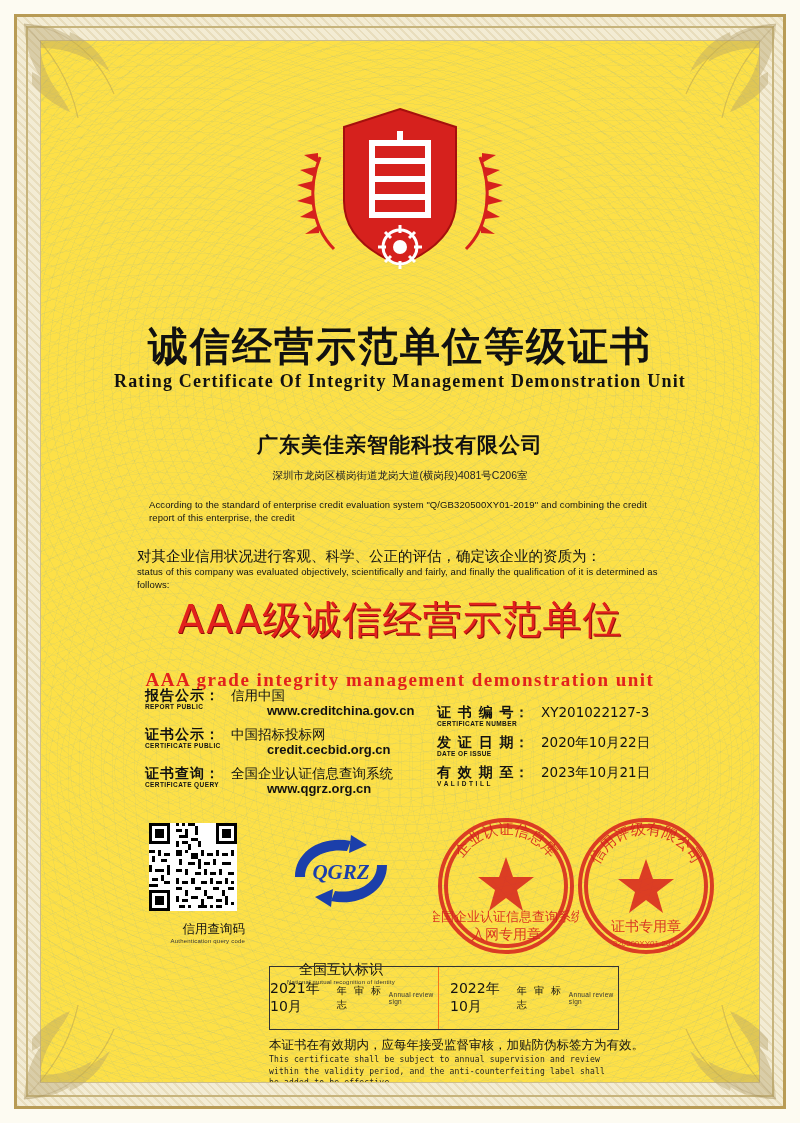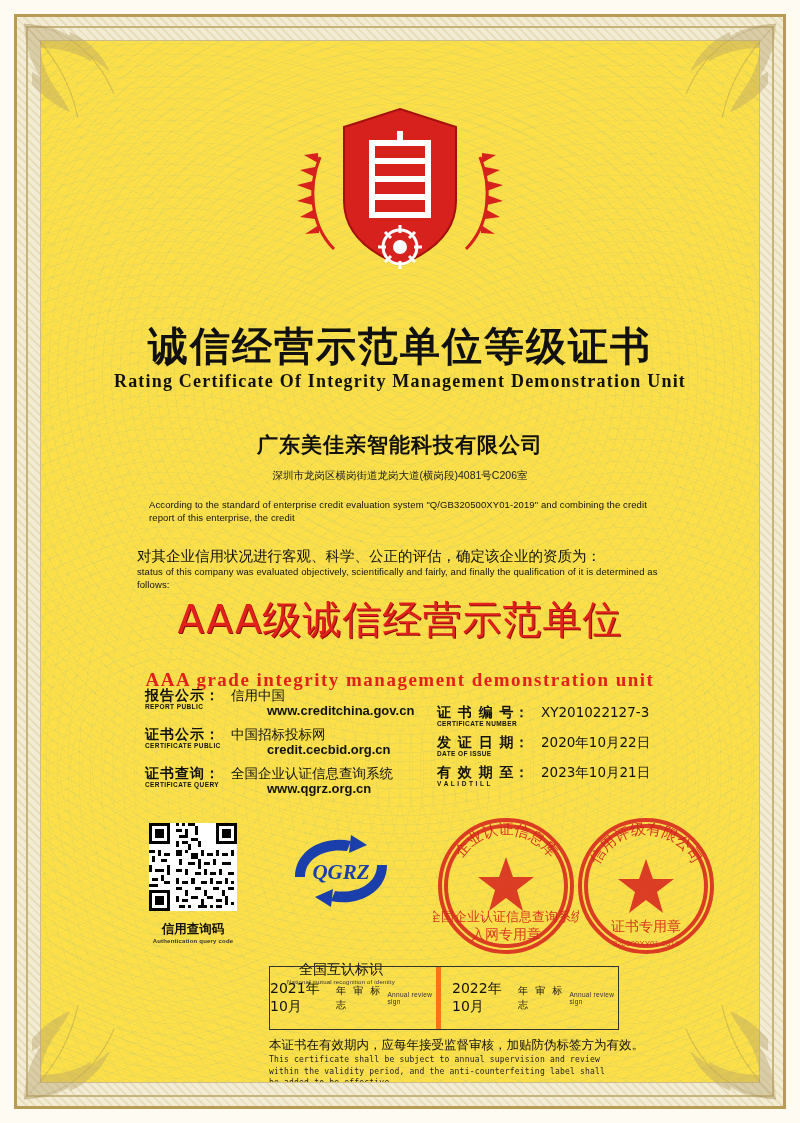--- a/index.html
+++ b/index.html
@@ -116,42 +116,42 @@
   .lab .en{font-size:6.5px;color:#111;letter-spacing:.4px;display:block;}
   .val{font-family:"DejaVu Sans",sans-serif;font-size:13.5px;color:#111;line-height:1.2;}
   .val .sub{display:block;font-family:"Liberation Sans",sans-serif;font-weight:bold;font-size:13px;margin-left:36px;}
   .lab-w{width:104px;}
 
   
   .qr-box{
     position:absolute;left:108px;top:782px;width:88px;height:88px;
     background:#fff;
   }
-  .qr-cap{position:absolute;left:100px;top:880px;width:104px;text-align:center;font-weight:bold;}
+  .qr-cap{position:absolute;left:100px;top:880px;width:104px;text-align:right;}
   .qr-cap .cn{font-family:"DejaVu Sans",sans-serif;font-size:12.5px;color:#111;}
   .qr-cap .en{font-size:6px;color:#333;letter-spacing:.2px;}
 
   .qgrz{position:absolute;left:240px;top:790px;width:120px;height:80px;}
   .qgrz-cap{position:absolute;left:232px;top:880px;width:136px;text-align:center;}
   .qgrz-cap .cn{font-family:"DejaVu Sans",sans-serif;font-size:14px;color:#111;margin-top:40px;}
   .qgrz-cap .en{font-size:6px;color:#333;letter-spacing:.2px;}
 
   .stamp{position:absolute;width:146px;height:146px;}
   .stamp-1{left:392px;top:772px;}
   .stamp-2{left:532px;top:772px;}
 
   
   .table{
     position:absolute;left:228px;top:925px;width:348px;height:62px;
     border:1px solid #333;display:flex;background:transparent;
   }
   .cell{
     flex:1;display:flex;flex-direction:row;align-items:center;justify-content:center;
   }
-  .cell + .cell{border-left:5px solid #f97316;padding-left:11px;}
+  .cell + .cell{border-left:1px solid #f97316;padding-left:11px;}
   .cell .y{font-family:"DejaVu Sans",sans-serif;font-size:14px;color:#111;}
   .cell .s{font-family:"DejaVu Sans",sans-serif;font-size:10px;color:#111;letter-spacing:2px;}
   .cell .e{font-size:6.5px;color:#333;letter-spacing:.3px;}
 
   .footnote{
     position:absolute;left:228px;top:996px;right:70px;
   }
   .footnote .cn{font-family:"DejaVu Sans",sans-serif;font-size:12.5px;color:#111;}
   .footnote .en{font-family:"DejaVu Sans Mono",monospace;font-size:8px;color:#222;line-height:1.45;letter-spacing:.2px;}
 </style>

